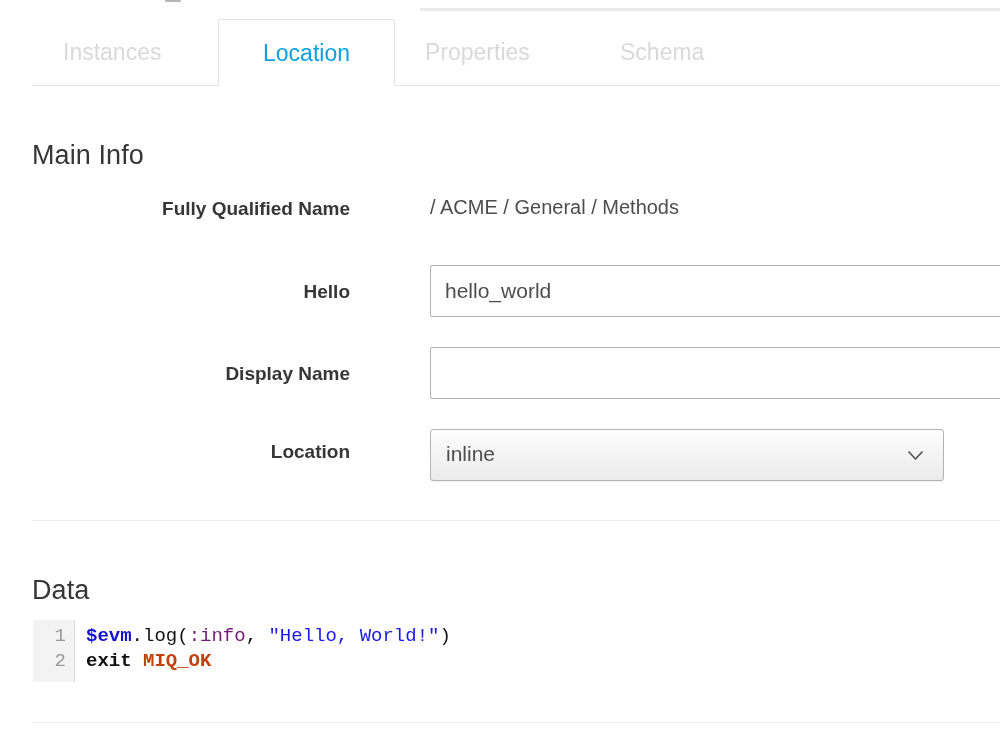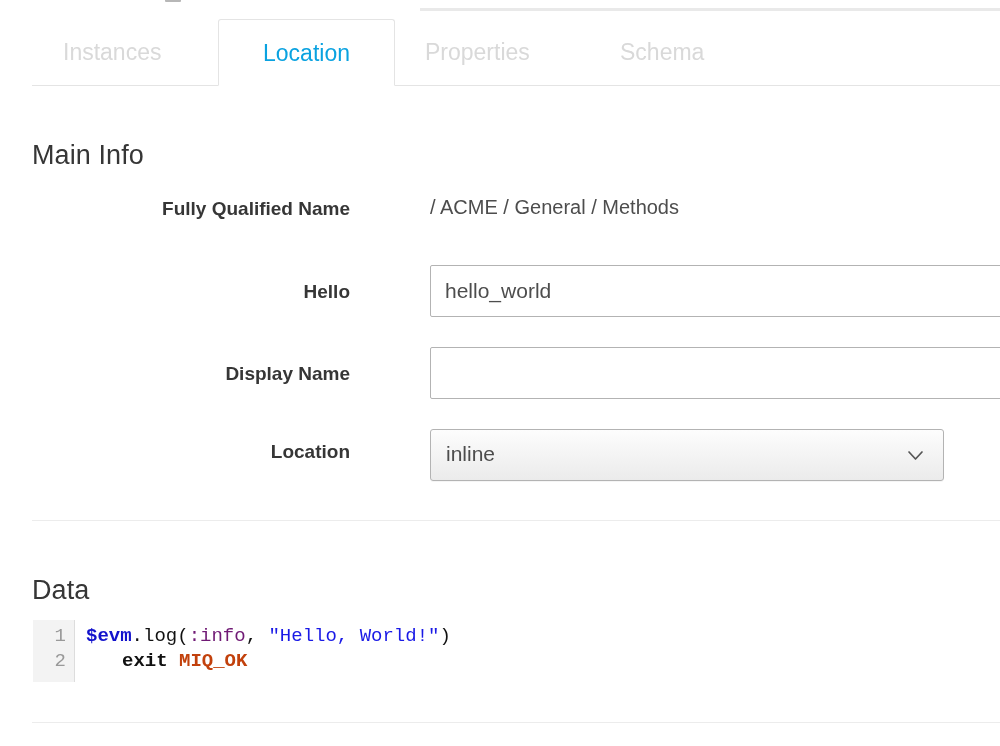--- a/index.html
+++ b/index.html
@@ -217,21 +217,21 @@
   .gutter div { height: 25px; }
   .code-lines {
     padding: 4px 0 4px 11px;
     white-space: pre;
   }
   .code-lines .line { height: 25px; }
   .tok-var    { color: #1212cc; font-weight: bold; }
   .tok-plain  { color: #111111; text-align: center; }
   .tok-sym    { color: #701a75; }
   .tok-str    { color: #1a1ae6; }
-  .tok-kw     { color: #111111; font-weight: bold; margin-left: 36px; }
+  .tok-kw     { color: #111111; font-weight: bold; }
   .tok-const  { color: #c2410c; font-weight: bold; }
 </style>
 </head>
 <body>
 
 <div id="root">
 
   <div class="top-stub"></div>
   <div class="top-stub2"></div>
 

